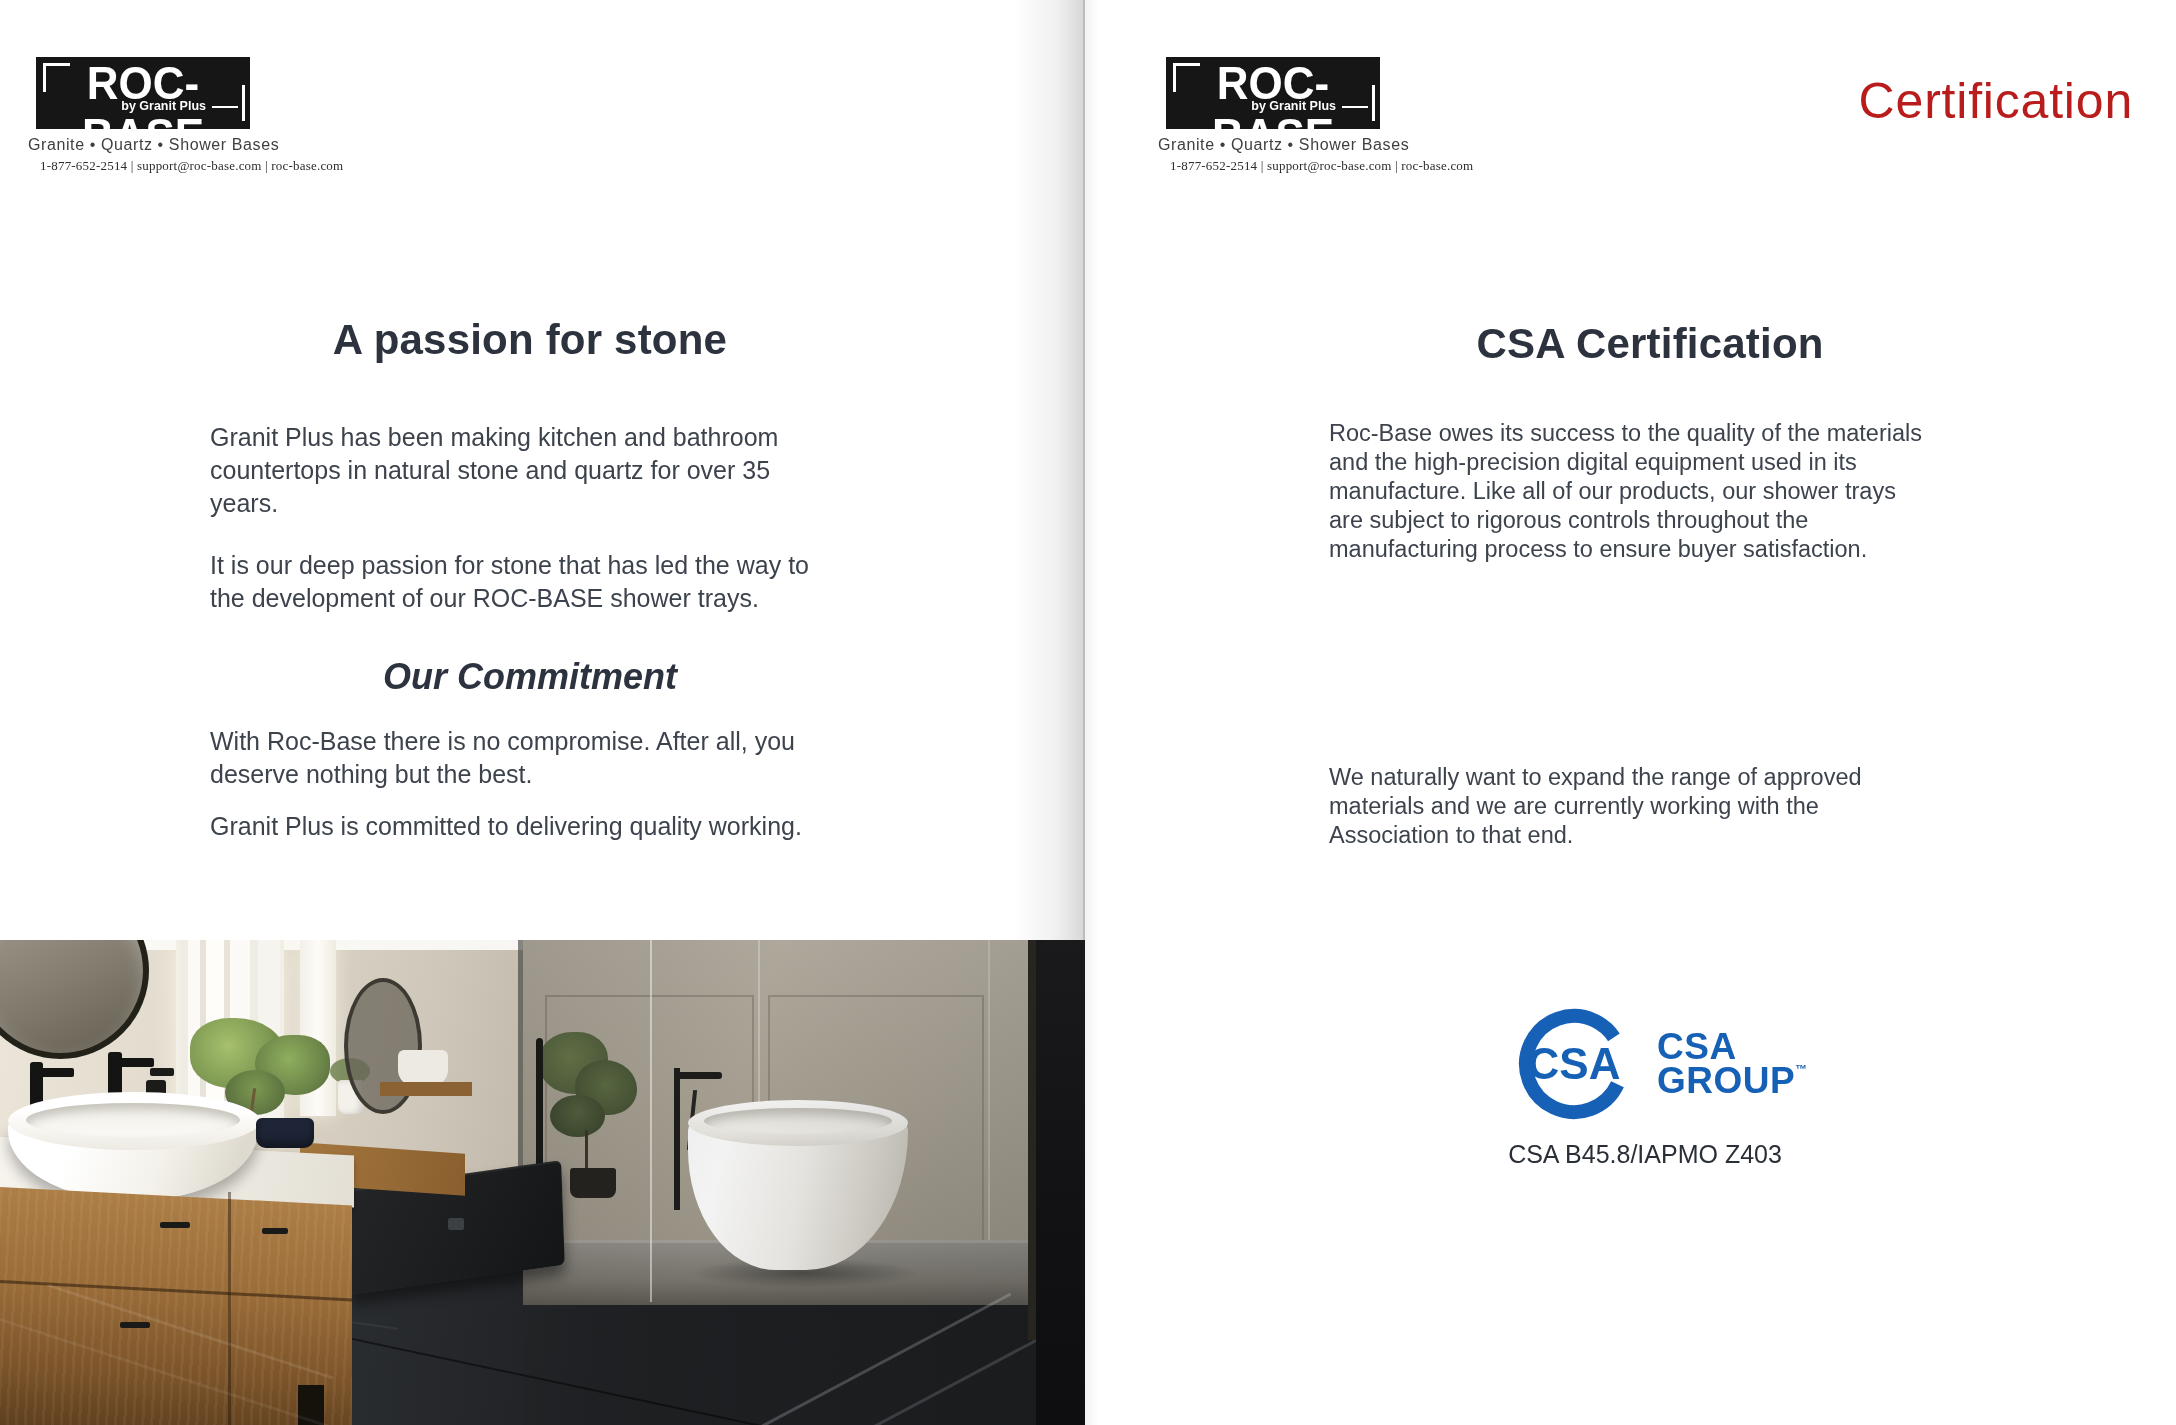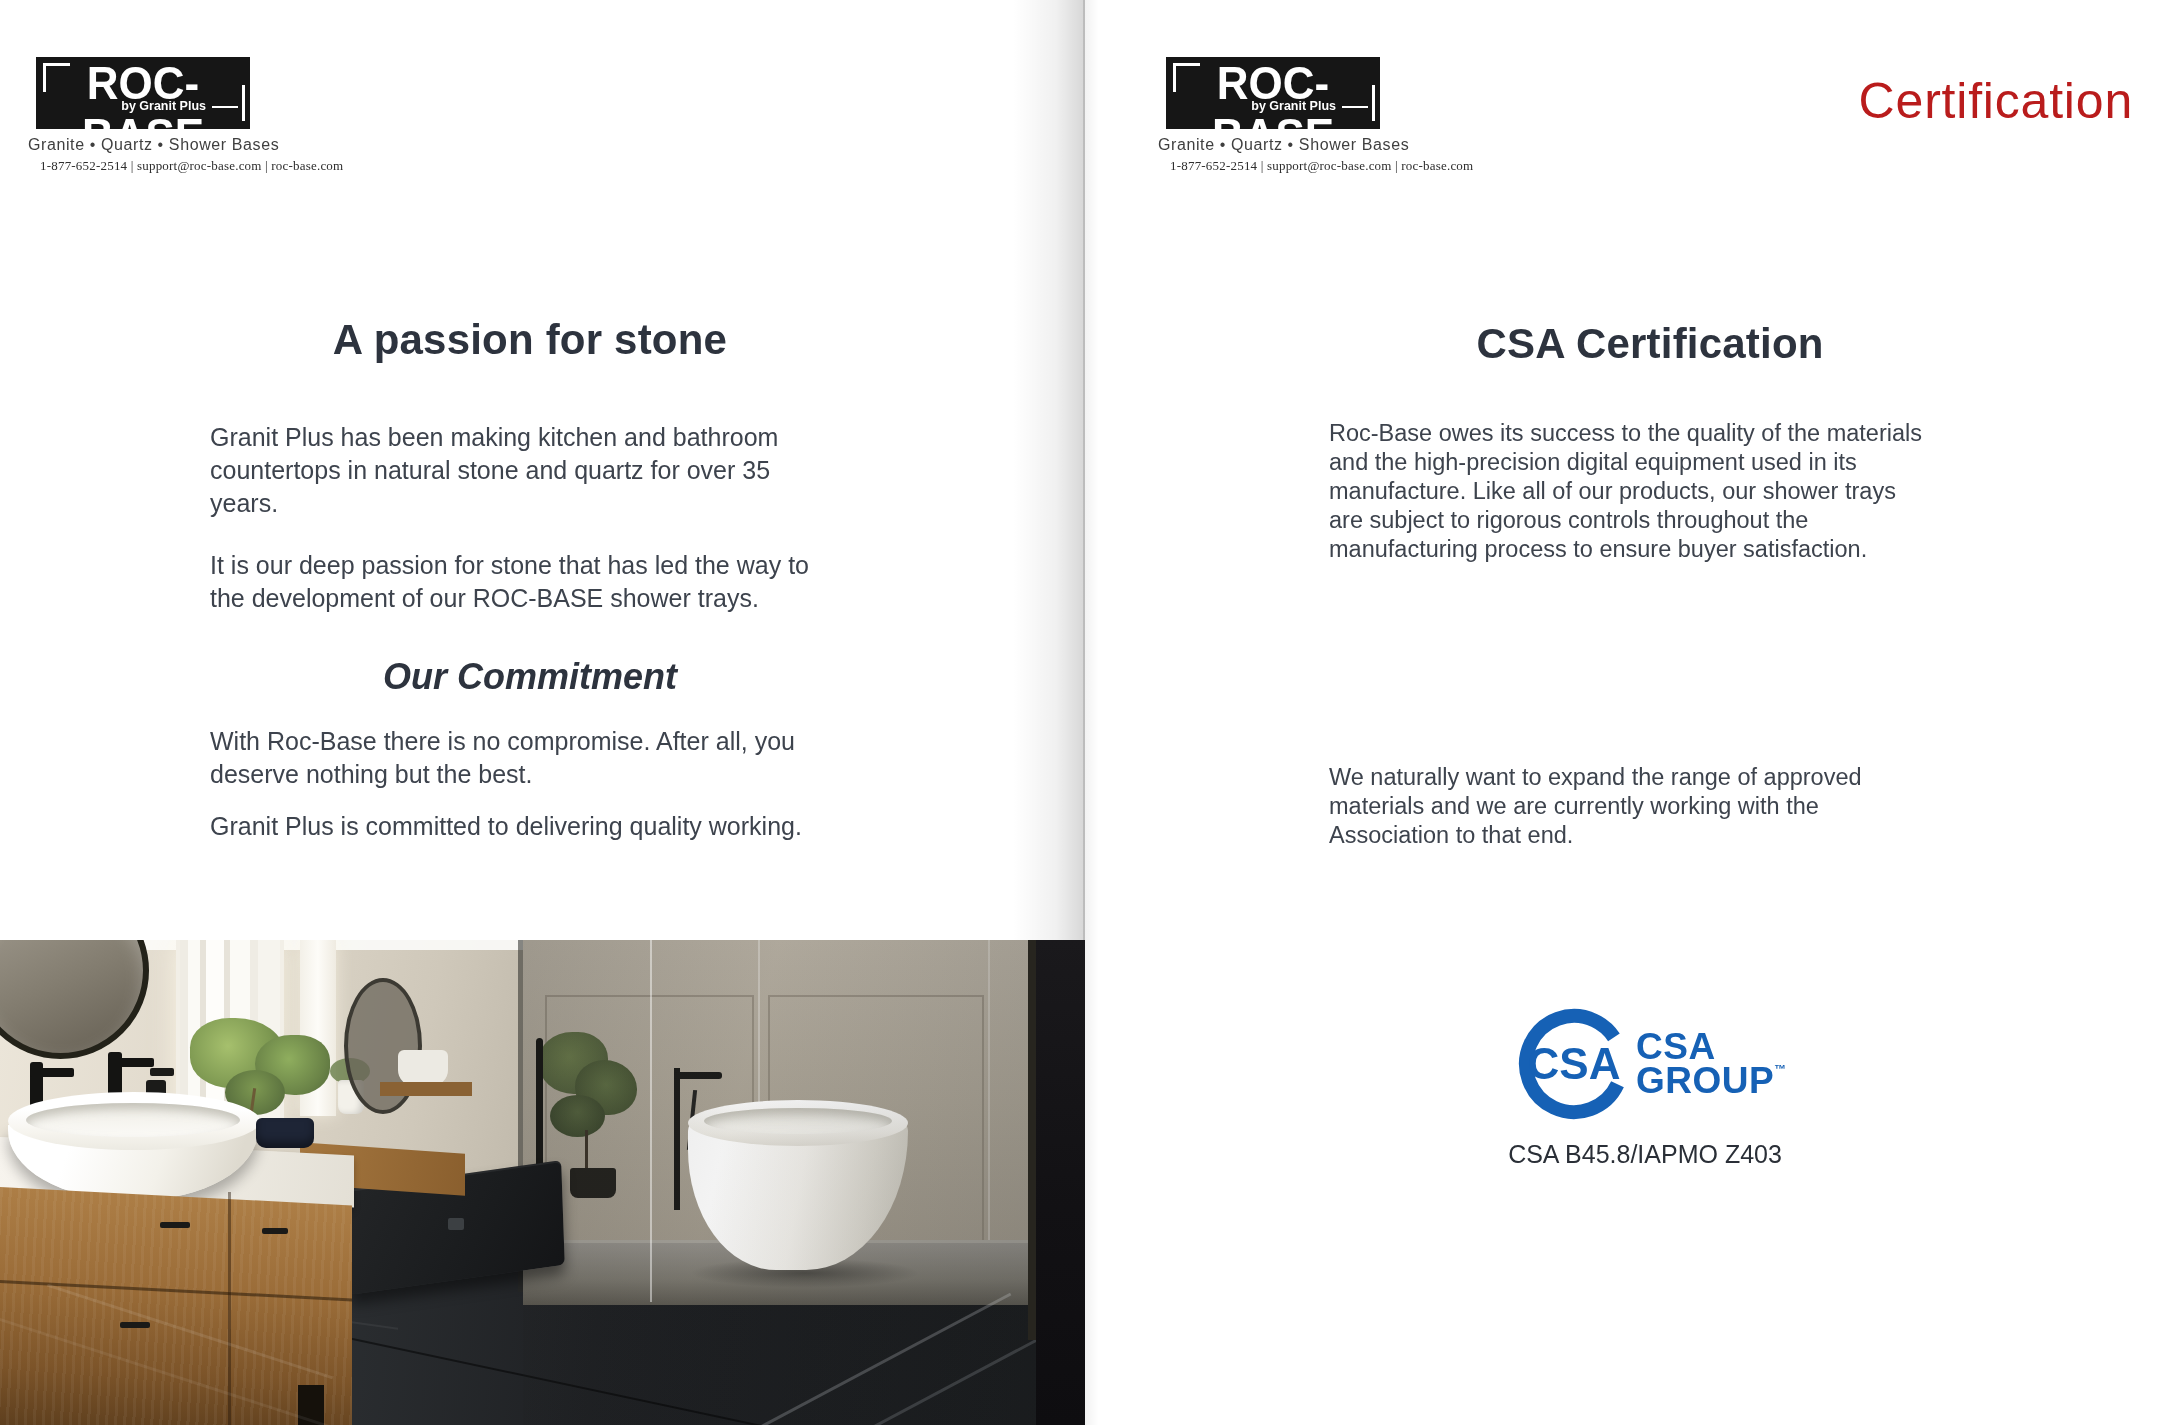--- a/index.html
+++ b/index.html
@@ -29,21 +29,21 @@
   .h1{position:absolute;width:640px;text-align:center;font-size:42px;font-weight:700;
       color:#2d333e;letter-spacing:.2px;}
   .h2{position:absolute;width:640px;text-align:center;font-size:36px;font-weight:700;
       font-style:italic;color:#2d333e;}
   .body-p{position:absolute;width:600px;color:#3d434d;}
   .body-left{font-size:25px;line-height:33px;}
   .body-right{font-size:23.5px;line-height:29px;}
   .page-label{position:absolute;right:43px;top:72px;font-size:50px;color:#b91c1c;letter-spacing:.8px;}
 
   
-  .csa-row{position:absolute;display:flex;align-items:center;gap:1px;}
+  .csa-row{position:absolute;display:flex;align-items:center;gap:22px;}
   .csa-word{color:#1661b5;font-weight:700;font-size:37px;line-height:.92;letter-spacing:.5px;}
   .csa-word .tm{font-size:12px;vertical-align:top;}
   .std-code{position:absolute;width:520px;text-align:center;font-size:25px;color:#2a2f37;}
 
   
   .edge-shadow{position:absolute;right:0;top:0;width:72px;height:940px;
     background:linear-gradient(to right,rgba(0,0,0,0),rgba(0,0,0,.06) 60%,rgba(0,0,0,.16));}
   .gutter-line{position:absolute;left:1083px;top:0;width:3px;height:940px;background:rgba(0,0,0,.12);}
   .right-inner-shadow{position:absolute;left:0;top:0;width:14px;height:1425px;
     background:linear-gradient(to right,rgba(0,0,0,.05),rgba(0,0,0,0));}

